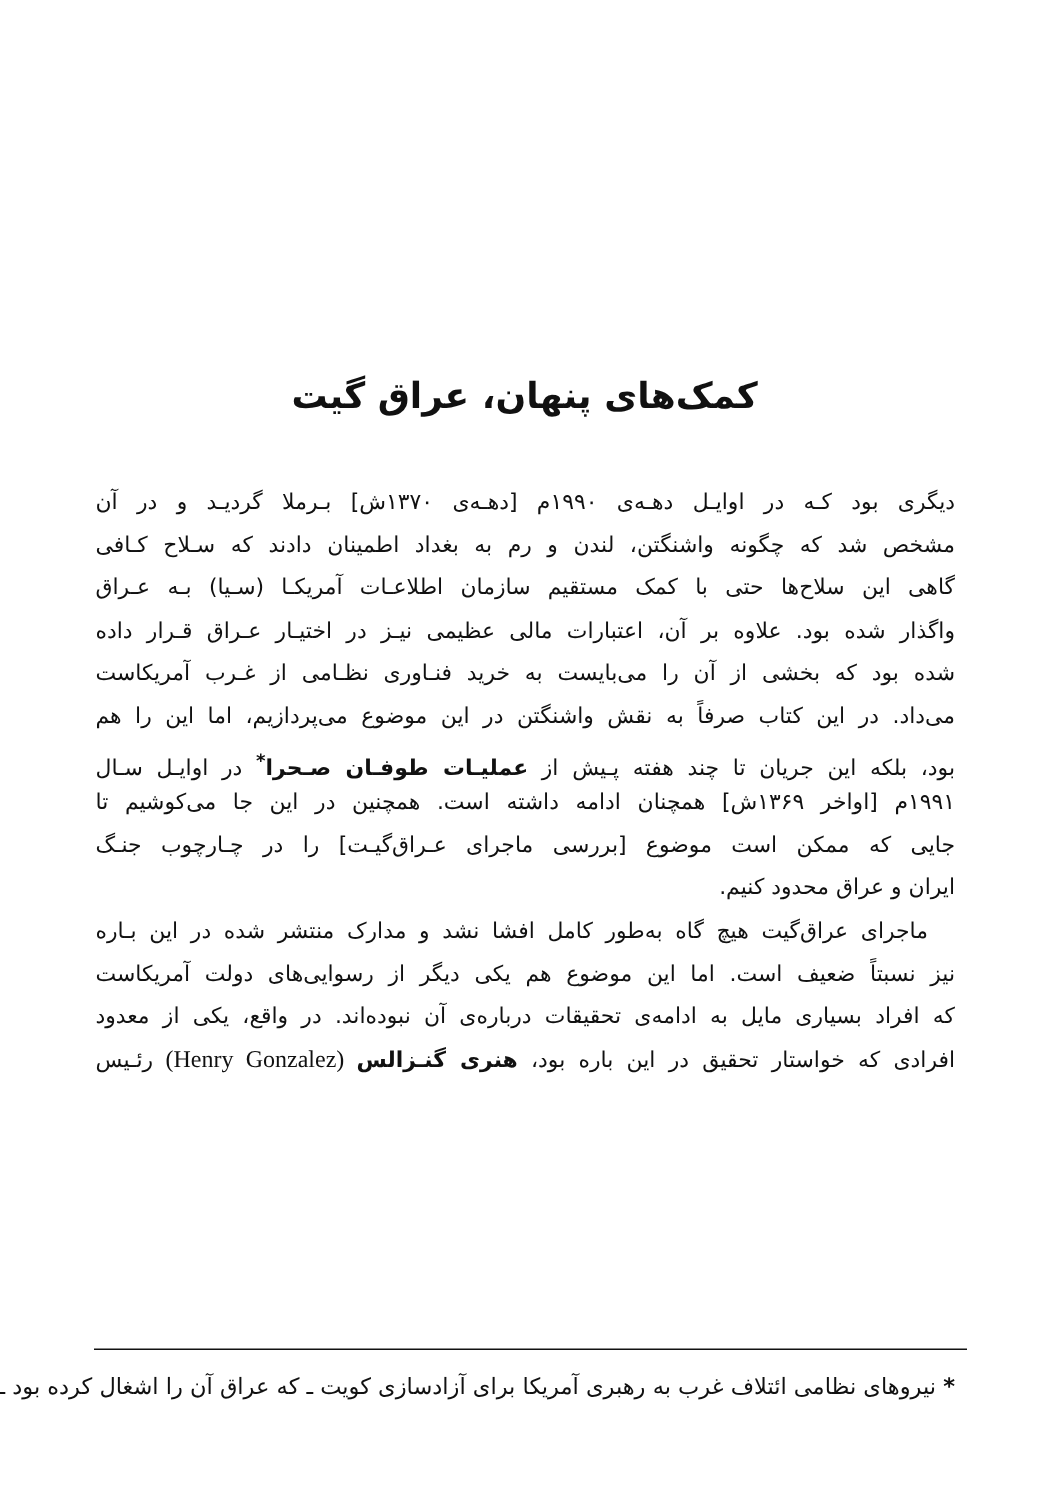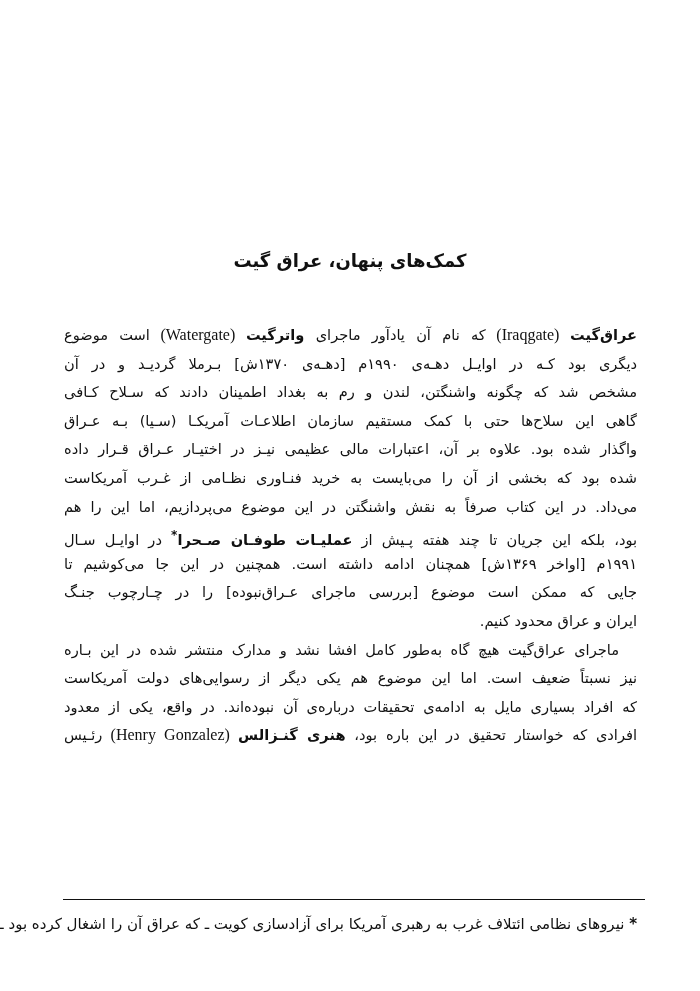--- a/index.html
+++ b/index.html
@@ -18,21 +18,21 @@
     .page {
       position: absolute;
       left: 0; top: 0;
       width: 700px; height: 991px;
     }
     .title {
       position: absolute;
       top: 250px;
       left: 0; right: 0;
       text-align: center;
-      font-size: 18px;
+      font-size: 24px;
       font-weight: bold;
       direction: rtl;
     }
     .body-text {
       position: absolute;
       top: 321px;
       left: 64px;
       width: 573px;
       direction: rtl;
       font-size: 14.6px;
@@ -74,30 +74,29 @@
     .star { font-weight: bold; }
   </style>
 </head>
 <body>
 
 <div class="page">
   <div class="title">کمک‌های پنهان، عراق گیت</div>
 
   <div class="body-text">
     <div id="p1">
-        <div class="line"><span class="b">عراق‌گیت</span><span class="latin"> (Iraqgate) </span><span>که نام آن یادآور ماجرای </span><span class="b">واترگیت</span><span class="latin"> (Watergate) </span><span>است موضوع</span></div>
         <div class="line"><span>دیگری بود کـه در اوایـل دهـه‌ی ۱۹۹۰م [دهـه‌ی ۱۳۷۰ش] بـرملا گردیـد و در آن</span></div>
         <div class="line"><span>مشخص شد که چگونه واشنگتن، لندن و رم به بغداد اطمینان دادند که سـلاح کـافی</span></div>
         <div class="line"><span>گاهی این سلاح‌ها حتی با کمک مستقیم سازمان اطلاعـات آمریکـا (سـیا) بـه عـراق</span></div>
         <div class="line"><span>واگذار شده بود. علاوه بر آن، اعتبارات مالی عظیمی نیـز در اختیـار عـراق قـرار داده</span></div>
         <div class="line"><span>شده بود که بخشی از آن را می‌بایست به خرید فنـاوری نظـامی از غـرب آمریکاست</span></div>
         <div class="line"><span>می‌داد. در این کتاب صرفاً به نقش واشنگتن در این موضوع می‌پردازیم، اما این را هم</span></div>
         <div class="line"><span>بود، بلکه این جریان تا چند هفته پـیش از </span><span class="b">عملیـات طوفـان صـحرا</span><sup class="b">*</sup><span> در اوایـل سـال</span></div>
         <div class="line"><span>۱۹۹۱م [اواخر ۱۳۶۹ش] همچنان ادامه داشته است. همچنین در این جا می‌کوشیم تا</span></div>
-        <div class="line"><span>جایی که ممکن است موضوع [بررسی ماجرای عـراق‌نبوده] را در چـارچوب جنـگ</span></div>
+        <div class="line"><span>جایی که ممکن است موضوع [بررسی ماجرای عـراق‌گیـت] را در چـارچوب جنـگ</span></div>
         <div class="line last"><span>ایران و عراق محدود کنیم.</span></div>
       </div>
     <div id="p2">
         <div class="line indent"><span>ماجرای عراق‌گیت هیچ گاه به‌طور کامل افشا نشد و مدارک منتشر شده در این بـاره</span></div>
         <div class="line"><span>نیز نسبتاً ضعیف است. اما این موضوع هم یکی دیگر از رسوایی‌های دولت آمریکاست</span></div>
         <div class="line"><span>که افراد بسیاری مایل به ادامه‌ی تحقیقات درباره‌ی آن نبوده‌اند. در واقع، یکی از معدود</span></div>
         <div class="line"><span>افرادی که خواستار تحقیق در این باره بود، </span><span class="b">هنری گنـزالس</span><span class="latin"> (Henry  Gonzalez) </span><span>رئـیس</span></div>
       </div>
   </div>
 

